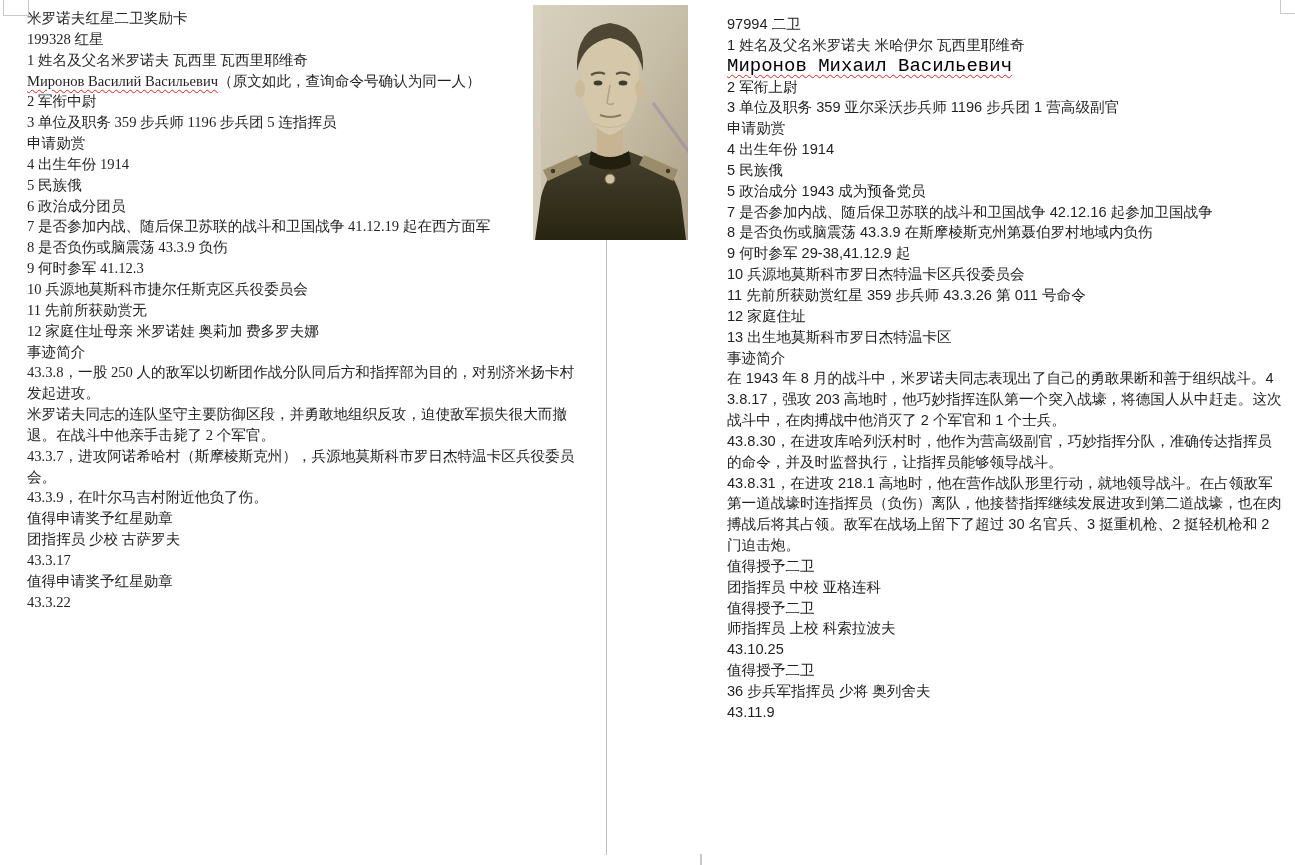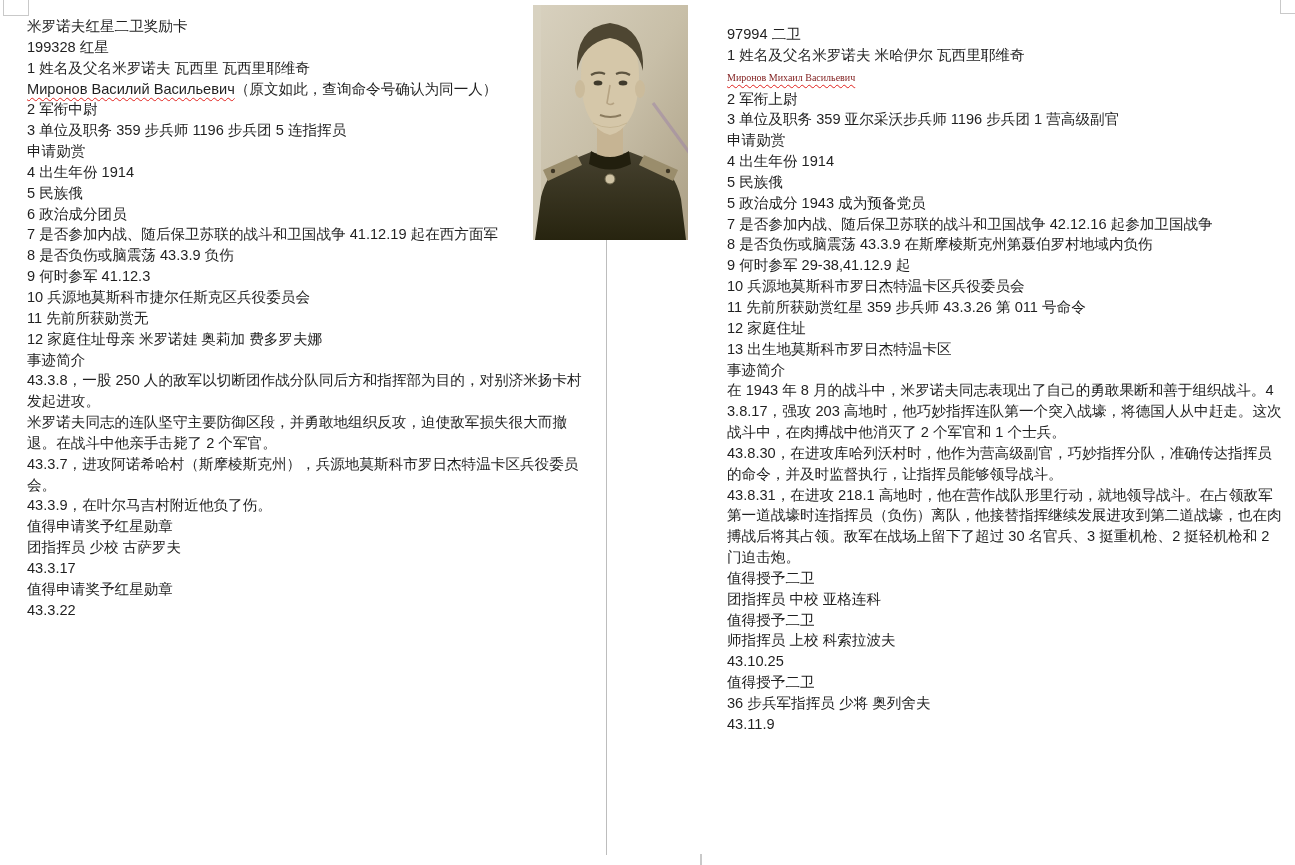--- a/index.html
+++ b/index.html
@@ -2,31 +2,31 @@
 <html><head>
 <meta charset="utf-8">
 <style>
   html,body{margin:0;padding:0;background:#ffffff;}
   .canvas{
     position:relative;width:1295px;height:865px;overflow:hidden;background:#ffffff;
     font-family:"Liberation Sans","DejaVu Sans",sans-serif;
     color:#1f1f1f;font-size:14.6px;line-height:20.85px;
   }
   .col{position:absolute;}
-  .left-col{left:27px;top:16px;width:556px;}
-  .right-col{left:727px;top:14px;width:556px;margin-top:10px;}
+  .left-col{left:27px;top:8px;width:556px;font-family:Liberation Serif, serif;}
+  .right-col{left:727px;top:14px;width:556px;}
   .para{white-space:pre-wrap;word-break:break-all;}
   .cyr{
     text-decoration-line:underline;
     text-decoration-style:wavy;
     text-decoration-color:#e0201c;
     text-decoration-thickness:1px;
     text-underline-offset:3px;
   }
-  .cyr-serif{font-family:Liberation Serif, serif;font-size:10px;color:#7f1d1d;}
+  .cyr-serif{font-family:Liberation Mono, monospace;font-size:19px;color:#000000;}
   .photo{position:absolute;left:533px;top:5px;width:155px;height:235px;}
   .separator{position:absolute;left:606px;top:240px;width:1px;height:615px;background:#bdbdbd;}
   .corner-tl{position:absolute;left:3px;top:-6px;width:24px;height:21px;
     border:1px solid #c9c9c9;border-top:none;}
   .corner-tr{position:absolute;left:1280px;top:0;width:15px;height:13px;
     border-left:1px solid #c9c9c9;border-bottom:1px solid #c9c9c9;}
   .bottom-mark{position:absolute;left:700px;top:854px;width:2px;height:11px;background:#c9c9c9;}
 </style>
 </head>
 <body>

